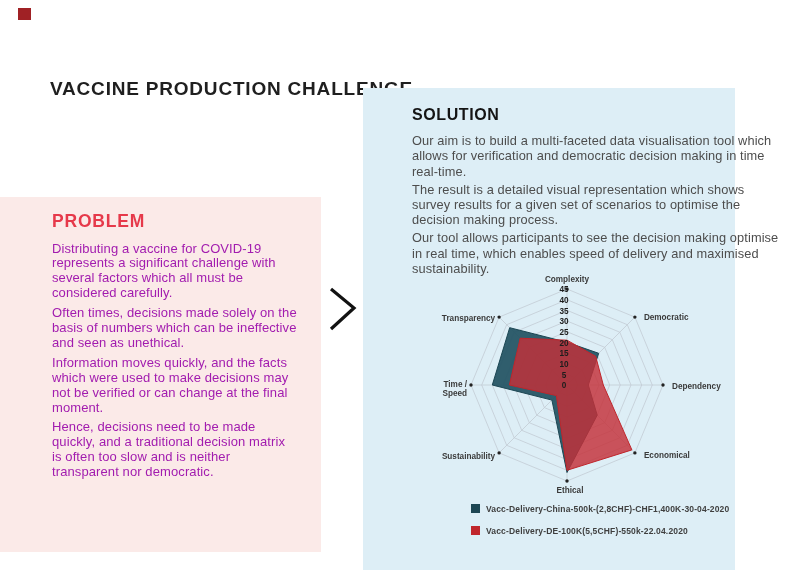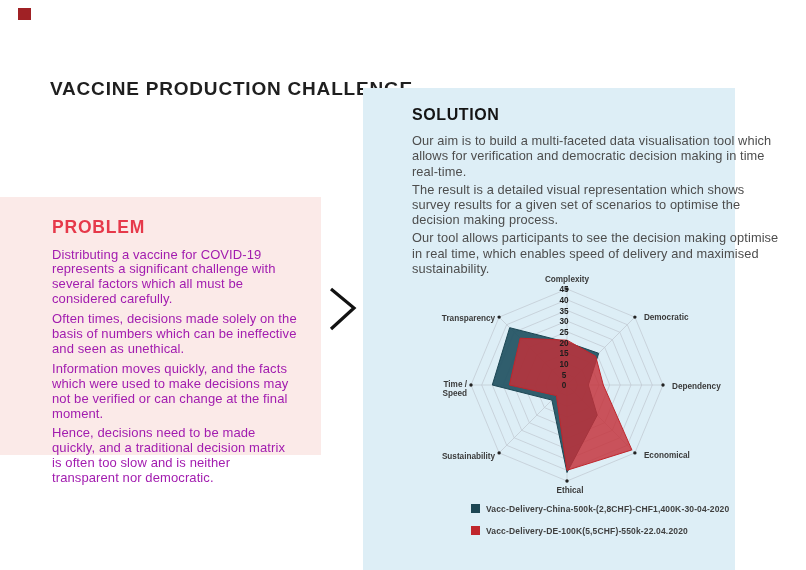--- a/index.html
+++ b/index.html
@@ -11,23 +11,23 @@
   .accent-square{
     position:absolute;left:18px;top:8px;width:13px;height:12px;
     background:#a02125;
   }
   .page-title{
     position:absolute;left:50px;top:42px;
     font-size:19px;font-weight:700;letter-spacing:.8px;
     color:#1f1f1f;white-space:nowrap;margin-top:36px;
   }
   .problem-panel{
-    position:absolute;left:0;top:197px;width:321px;height:258px;
+    position:absolute;left:0;top:197px;width:321px;height:355px;
     background:#fbeae8;box-sizing:border-box;
-    padding:22px 28px 0 52px;
+    padding:16px 28px 0 52px;
   }
   .problem-heading{
     font-size:17.5px;font-weight:700;letter-spacing:.8px;
     color:#e6394a;line-height:1;margin:0 0 11px 0;
   }
   .problem-panel p{
     margin:0 0 5px 0;width:245px;
     font-size:13px;line-height:14.9px;color:#a21caf;letter-spacing:.1px;
   }
   .flow-arrow{

